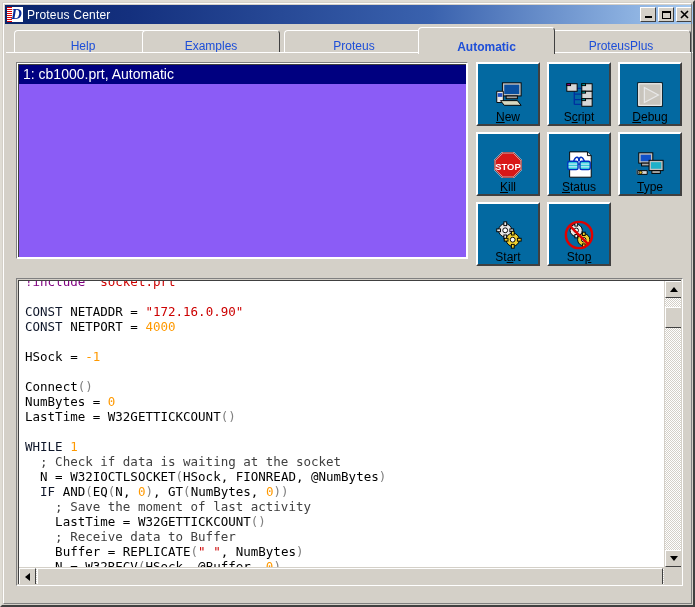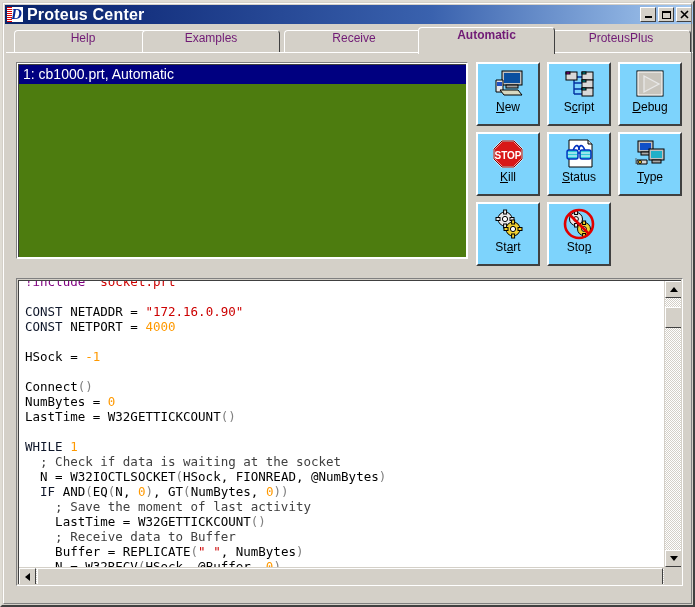--- a/index.html
+++ b/index.html
@@ -69,22 +69,22 @@
     left: 4px; top: -1px;
     font-family: "Liberation Serif", serif;
     font-size: 15px;
     font-weight: bold;
     font-style: italic;
     color: #0a2a9a;
     line-height: 16px;
   }
   .title-text {
     color: #ffffff;
-    font-size: 16px;
-    font-weight: bold;
+    font-size: 12px;
+    font-weight: normal;
     letter-spacing: 0.2px;
     white-space: nowrap;
     flex: 1 1 auto;
   }
   .win-btns {
     display: flex;
     gap: 2px;
     flex: 0 0 auto;
     padding-right: 1px;
   }
@@ -121,24 +121,24 @@
   .tab {
     position: absolute;
     top: 3px;
     height: 23px;
     background: #d4d0c8;
     border-left: 1px solid #ffffff;
     border-top: 1px solid #ffffff;
     border-right: 1px solid #404040;
     box-sizing: border-box;
     display: flex;
-    align-items: flex-start;
+    align-items: flex-end;
     justify-content: center;
     font-size: 12px;
-    color: #701a75;
+    color: #1d4ed8;
     border-radius: 4px 4px 0 0;
     overflow: hidden;
   }
   .tab.active {
     top: 0;
     height: 27px;
     font-weight: bold;
     z-index: 5;
     background: #d4d0c8;
   }
@@ -165,21 +165,21 @@
     border-right: 1px solid #ffffff;
     border-bottom: 1px solid #ffffff;
     box-sizing: border-box;
     overflow: hidden;
   }
   .listbox-inner {
     position: absolute;
     left: 1px; top: 1px; right: 1px; bottom: 1px;
     border-left: 1px solid #404040;
     border-top: 1px solid #404040;
-    background: #4d7c0f;
+    background: #8b5cf6;
     box-sizing: border-box;
     overflow: hidden;
   }
   .list-item {
     height: 19px;
     line-height: 19px;
     padding-left: 4px;
     font-family: "Liberation Sans", sans-serif;
     font-size: 14px;
     color: #000;
@@ -195,31 +195,31 @@
     position: absolute;
     left: 470px; top: 9px;
     width: 211px;
     display: grid;
     grid-template-columns: repeat(3, 64px);
     grid-template-rows: repeat(3, 64px);
     gap: 6px 7px;
   }
   .tbtn {
     width: 64px; height: 64px;
-    background: #7dd3fc;
+    background: #0369a1;
     border-left: 2px solid #ffffff;
     border-top: 2px solid #ffffff;
     border-right: 2px solid #404040;
     border-bottom: 2px solid #404040;
     box-sizing: border-box;
     display: flex;
     flex-direction: column;
     align-items: center;
     justify-content: flex-start;
-    padding-top: 4px;
+    padding-top: 16px;
     position: relative;
   }
   .tbtn .ico {
     width: 34px;
     height: 32px;
     display: block;
     margin-bottom: 1px;
   }
   .tbtn .lbl {
     font-size: 12px;
@@ -375,21 +375,21 @@
   </div>
 
   <div class="tabstrip">
     <div class="tab" style="left:8px;   width:138px;">
         <span>Help</span>
       </div>
     <div class="tab" style="left:136px; width:138px;">
         <span>Examples</span>
       </div>
     <div class="tab" style="left:278px; width:140px;">
-        <span>Receive</span>
+        <span>Proteus</span>
       </div>
     <div class="tab" style="left:545px; width:140px;">
         <span>ProteusPlus</span>
       </div>
     <div class="tab active" style="left:412px; width:137px;">
         <span>Automatic</span>
       </div>
   </div>
 
   <div class="upper-panel">

